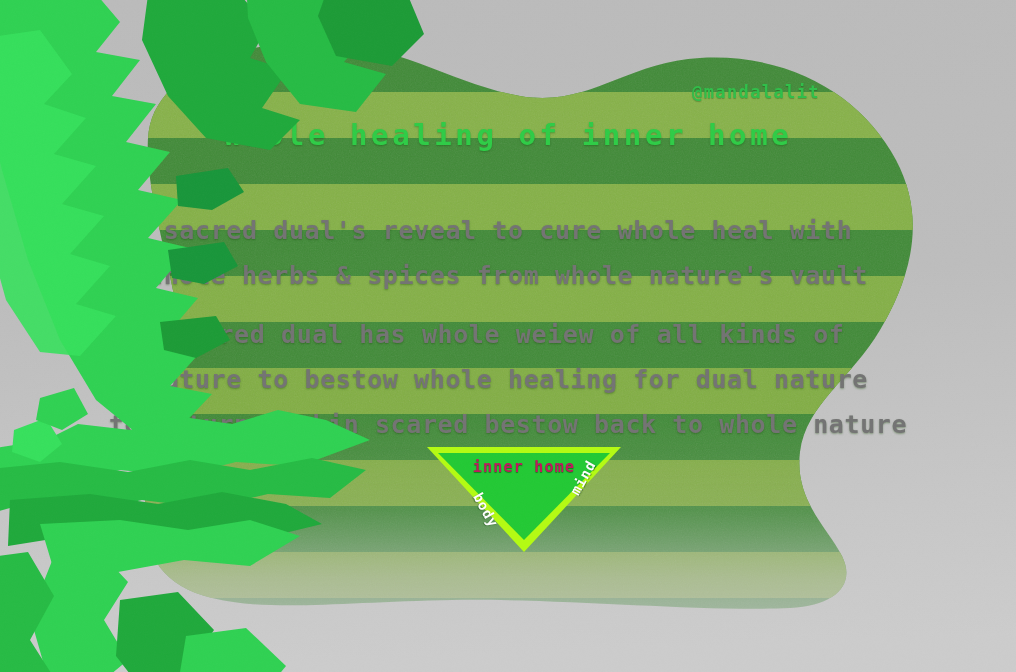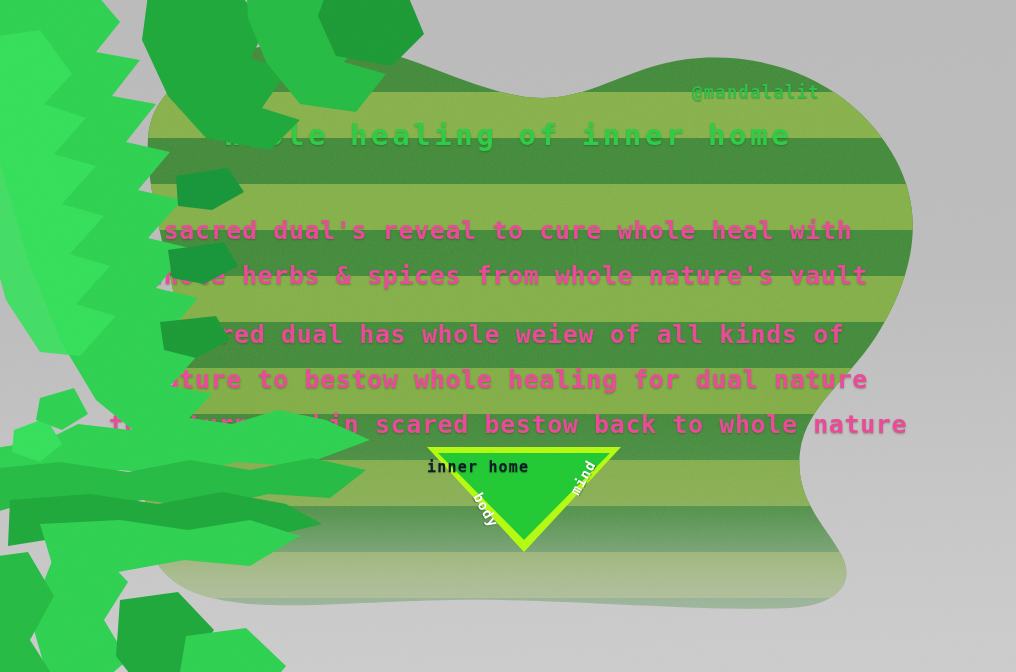--- a/index.html
+++ b/index.html
@@ -20,42 +20,42 @@
     text-shadow:0 1px 1px rgba(0,60,0,.30);
   }
   .title-wrap{position:absolute;left:0;top:118px;width:1016px;text-align:center;}
   .title-line{
     color:#2ecc46;font-size:29px;font-weight:bold;letter-spacing:3.6px;
     line-height:34px;text-shadow:0 1px 2px rgba(0,70,0,.33);
     white-space:nowrap;
   }
   .stanza{position:absolute;left:0;width:1016px;text-align:center;}
   .verse{
-    color:#ec4899;font-size:25px;font-weight:bold;letter-spacing:.6px;
+    color:#737373;font-size:25px;font-weight:bold;letter-spacing:.6px;
     line-height:45px;white-space:nowrap;
     text-shadow:0 1px 2px rgba(20,70,0,.38);
   }
   #stanza1{top:208px;}
   #stanza2{top:312px;}
 
   
   #badge{position:absolute;left:427px;top:447px;width:194px;height:105px;}
   .tri-outer{
     position:absolute;left:0;top:0;width:0;height:0;
     border-left:97px solid transparent;border-right:97px solid transparent;
     border-top:105px solid #b4fb12;
   }
   .tri-inner{
     position:absolute;left:11px;top:6px;width:0;height:0;
     border-left:86px solid transparent;border-right:86px solid transparent;
     border-top:87px solid #22c934;
   }
   .badge-top{
-    position:absolute;left:0;top:11px;width:194px;
-    color:#0f172a;font-size:15px;font-weight:bold;letter-spacing:1.2px;
+    position:absolute;left:0;top:11px;width:194px;text-align:center;
+    color:#be185d;font-size:15px;font-weight:bold;letter-spacing:1.2px;
     text-shadow:0 1px 1px rgba(0,60,0,.5);
   }
   .badge-side{
     position:absolute;color:#ffffff;font-size:14px;font-weight:bold;
     letter-spacing:.8px;text-shadow:0 1px 1px rgba(0,60,0,.5);
   }
   #badge-body{left:57px;top:43px;transform:rotate(61deg);transform-origin:left top;}
   #badge-mind{left:140px;top:43px;transform:rotate(-61deg);transform-origin:left top;}
 </style>
 </head>

